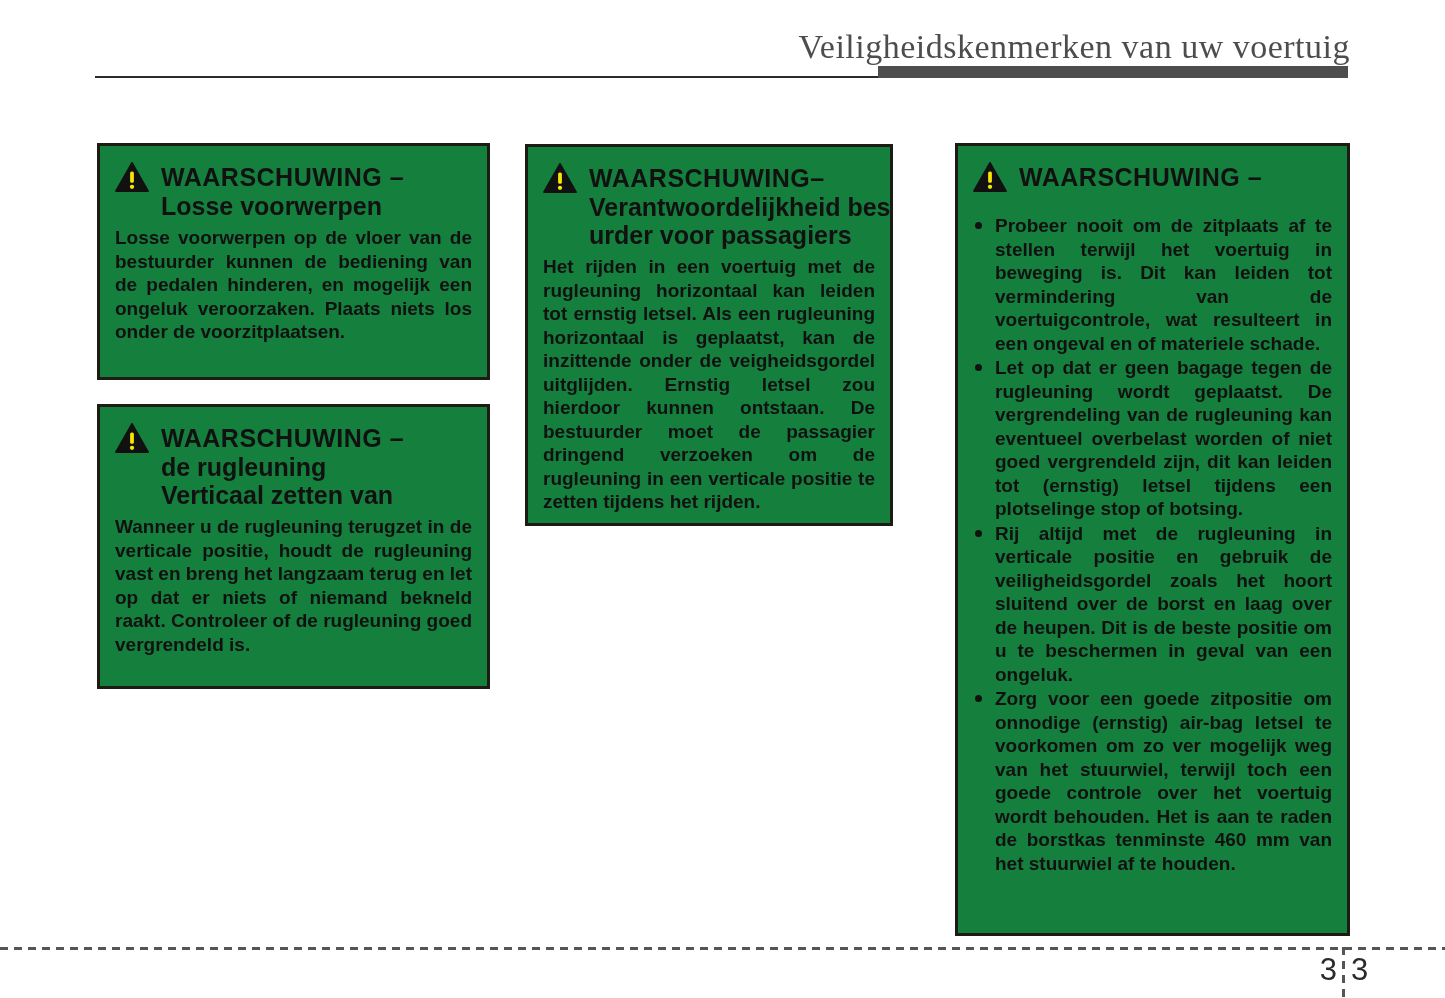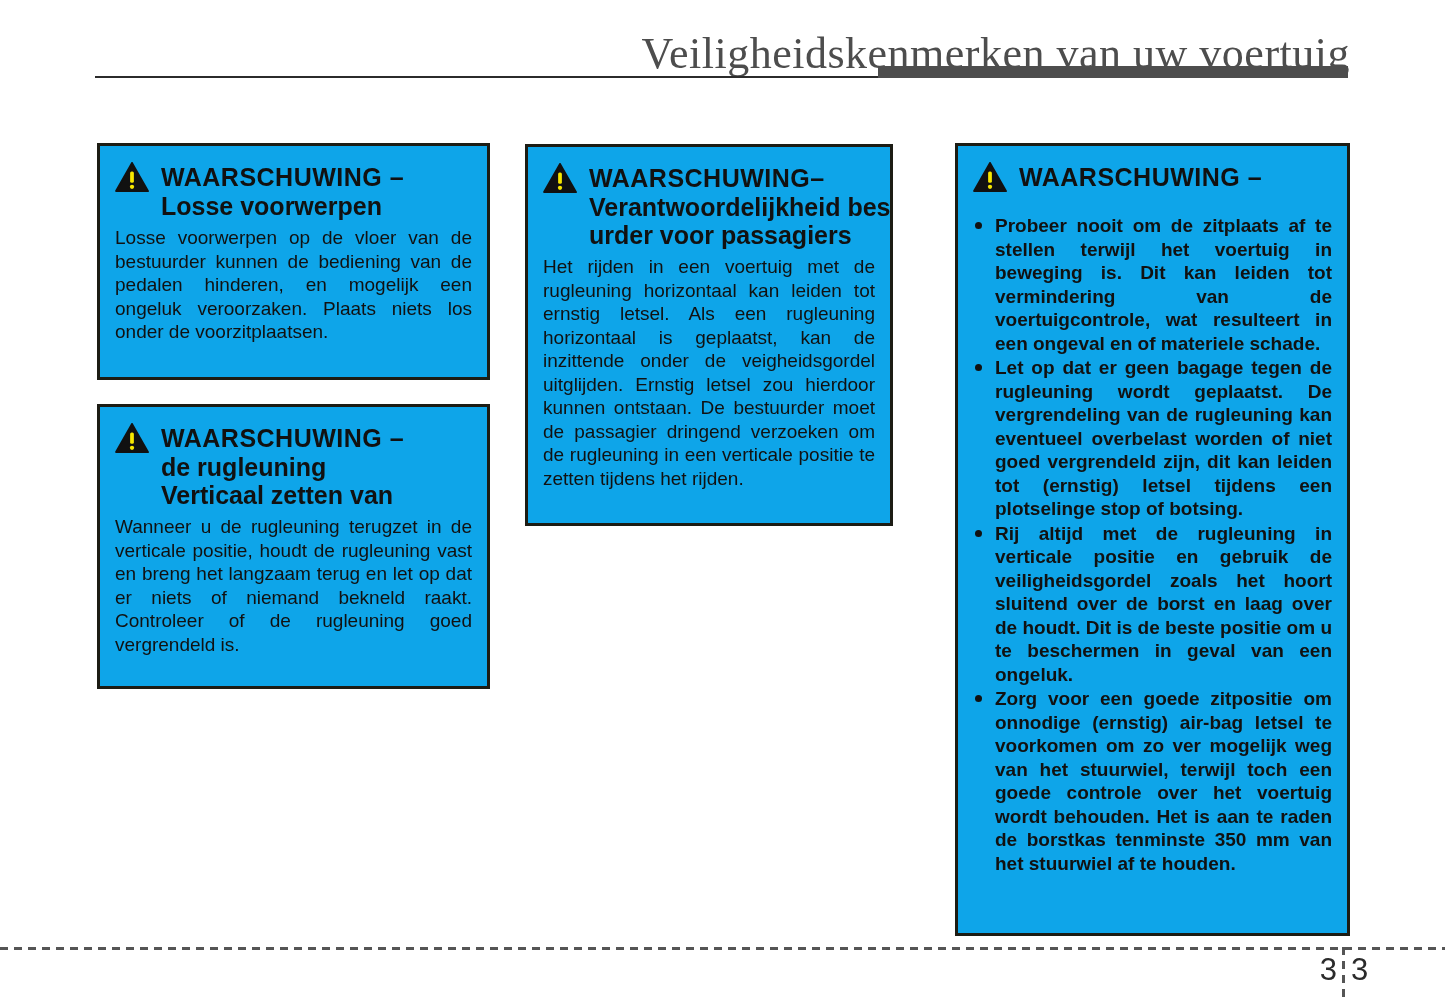--- a/index.html
+++ b/index.html
@@ -10,42 +10,42 @@
     position:relative;
     overflow:hidden;
   }
   .page{position:absolute;inset:0;width:1445px;height:998px;}
 
   
   .header-title{
     position:absolute;
     top:28px; right:95px;
     font-family:"Liberation Serif", serif;
-    font-size:44px;
+    font-size:34px;
     color:#4d4d4d;
     letter-spacing:0.5px;
     white-space:nowrap;
   }
   .header-rule{
     position:absolute;
     left:95px; top:76px;
     width:1253px; height:2px;
     background:#2b2b2b;
   }
   .header-bar{
     position:absolute;
     left:878px; top:66px;
     width:470px; height:12px;
     background:#4d4d4d;
   }
 
   
   .warning-box{
     position:absolute;
-    background:#0ea5e9;
+    background:#15803d;
     border:3px solid #1c1c14;
     box-sizing:border-box;
     padding:14px 15px 10px 15px;
     overflow:hidden;
   }
   .w-titleblock{margin:2px 0 4px 0;}
   .w-titleline{
     display:flex;
     align-items:center;
     gap:12px;
@@ -57,21 +57,21 @@
   }
   .w-sub{
     display:block;
     margin-left:46px;
     font-size:25px;font-weight:bold;color:#111;
     line-height:28px;
     white-space:nowrap;
   }
   .w-body{
     margin:6px 0 0 0;
-    font-size:19px;font-weight:normal;color:#111;
+    font-size:19px;font-weight:bold;color:#111;
     line-height:23.5px;
     text-align:justify;
   }
   .w-bullets{list-style:none;margin:22px 0 0 0;padding:0;}
   .w-bullets li{
     position:relative;
     padding-left:22px;
     font-size:19px;font-weight:bold;color:#111;
     line-height:23.5px;
     text-align:justify;
@@ -183,22 +183,22 @@
               <rect x="16" y="10" width="4" height="12" rx="1.6" fill="#f7e700"></rect>
               <circle cx="18" cy="26.5" r="2.3" fill="#f7e700"></circle>
             </svg>
         </span>
         <span class="w-heading">WAARSCHUWING –</span>
       </div>
     </div>
     <ul class="w-bullets">
       <li><span class="bullet-dot"></span><span>Probeer nooit om de zitplaats af te stellen terwijl het voertuig in beweging is. Dit kan leiden tot vermindering van de voertuigcontrole, wat resulteert in een ongeval en of materiele schade.</span></li>
       <li><span class="bullet-dot"></span><span>Let op dat er geen bagage tegen de rugleuning wordt geplaatst. De vergrendeling van de rugleuning kan eventueel overbelast worden of niet goed vergrendeld zijn, dit kan leiden tot (ernstig) letsel tijdens een plotselinge stop of botsing.</span></li>
-      <li><span class="bullet-dot"></span><span>Rij altijd met de rugleuning in verticale positie en gebruik de veiligheidsgordel zoals het hoort sluitend over de borst en laag over de houdt. Dit is de beste positie om u te beschermen in geval van een ongeluk.</span></li>
-      <li><span class="bullet-dot"></span><span>Zorg voor een goede zitpositie om onnodige (ernstig) air-bag letsel te voorkomen om zo ver mogelijk weg van het stuurwiel, terwijl toch een goede controle over het voertuig wordt behouden. Het is aan te raden de borstkas tenminste 350 mm van het stuurwiel af te houden.</span></li>
+      <li><span class="bullet-dot"></span><span>Rij altijd met de rugleuning in verticale positie en gebruik de veiligheidsgordel zoals het hoort sluitend over de borst en laag over de heupen. Dit is de beste positie om u te beschermen in geval van een ongeluk.</span></li>
+      <li><span class="bullet-dot"></span><span>Zorg voor een goede zitpositie om onnodige (ernstig) air-bag letsel te voorkomen om zo ver mogelijk weg van het stuurwiel, terwijl toch een goede controle over het voertuig wordt behouden. Het is aan te raden de borstkas tenminste 460 mm van het stuurwiel af te houden.</span></li>
     </ul>
   </section>
 
   <div class="footer-dash-h"></div>
   <div class="footer-dash-v"></div>
   <div class="page-num-left">3</div>
   <div class="page-num-right">3</div>
 
 </div>
 

